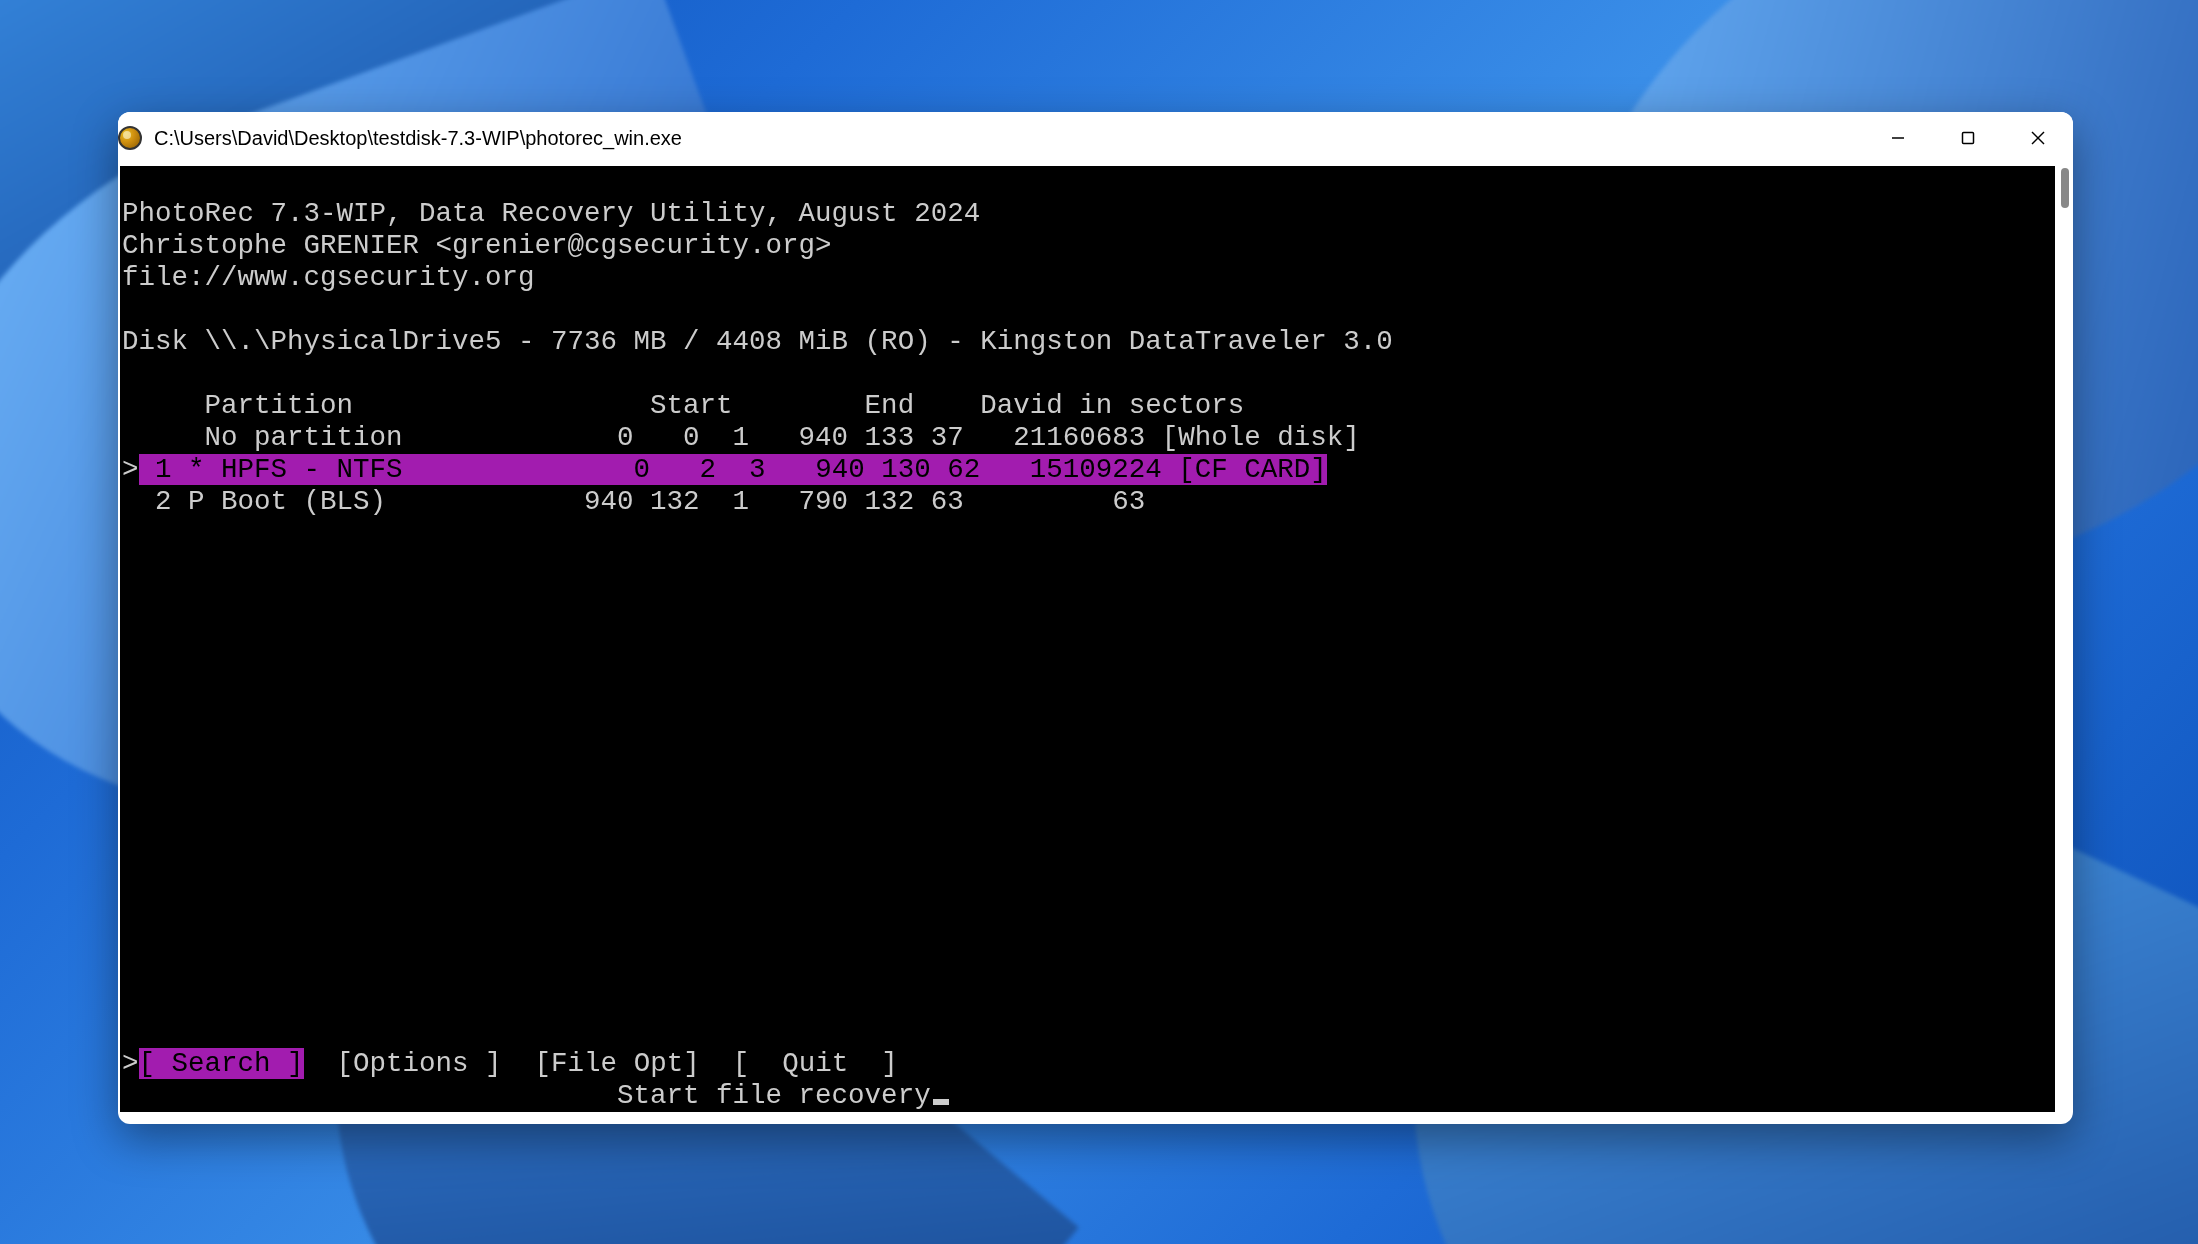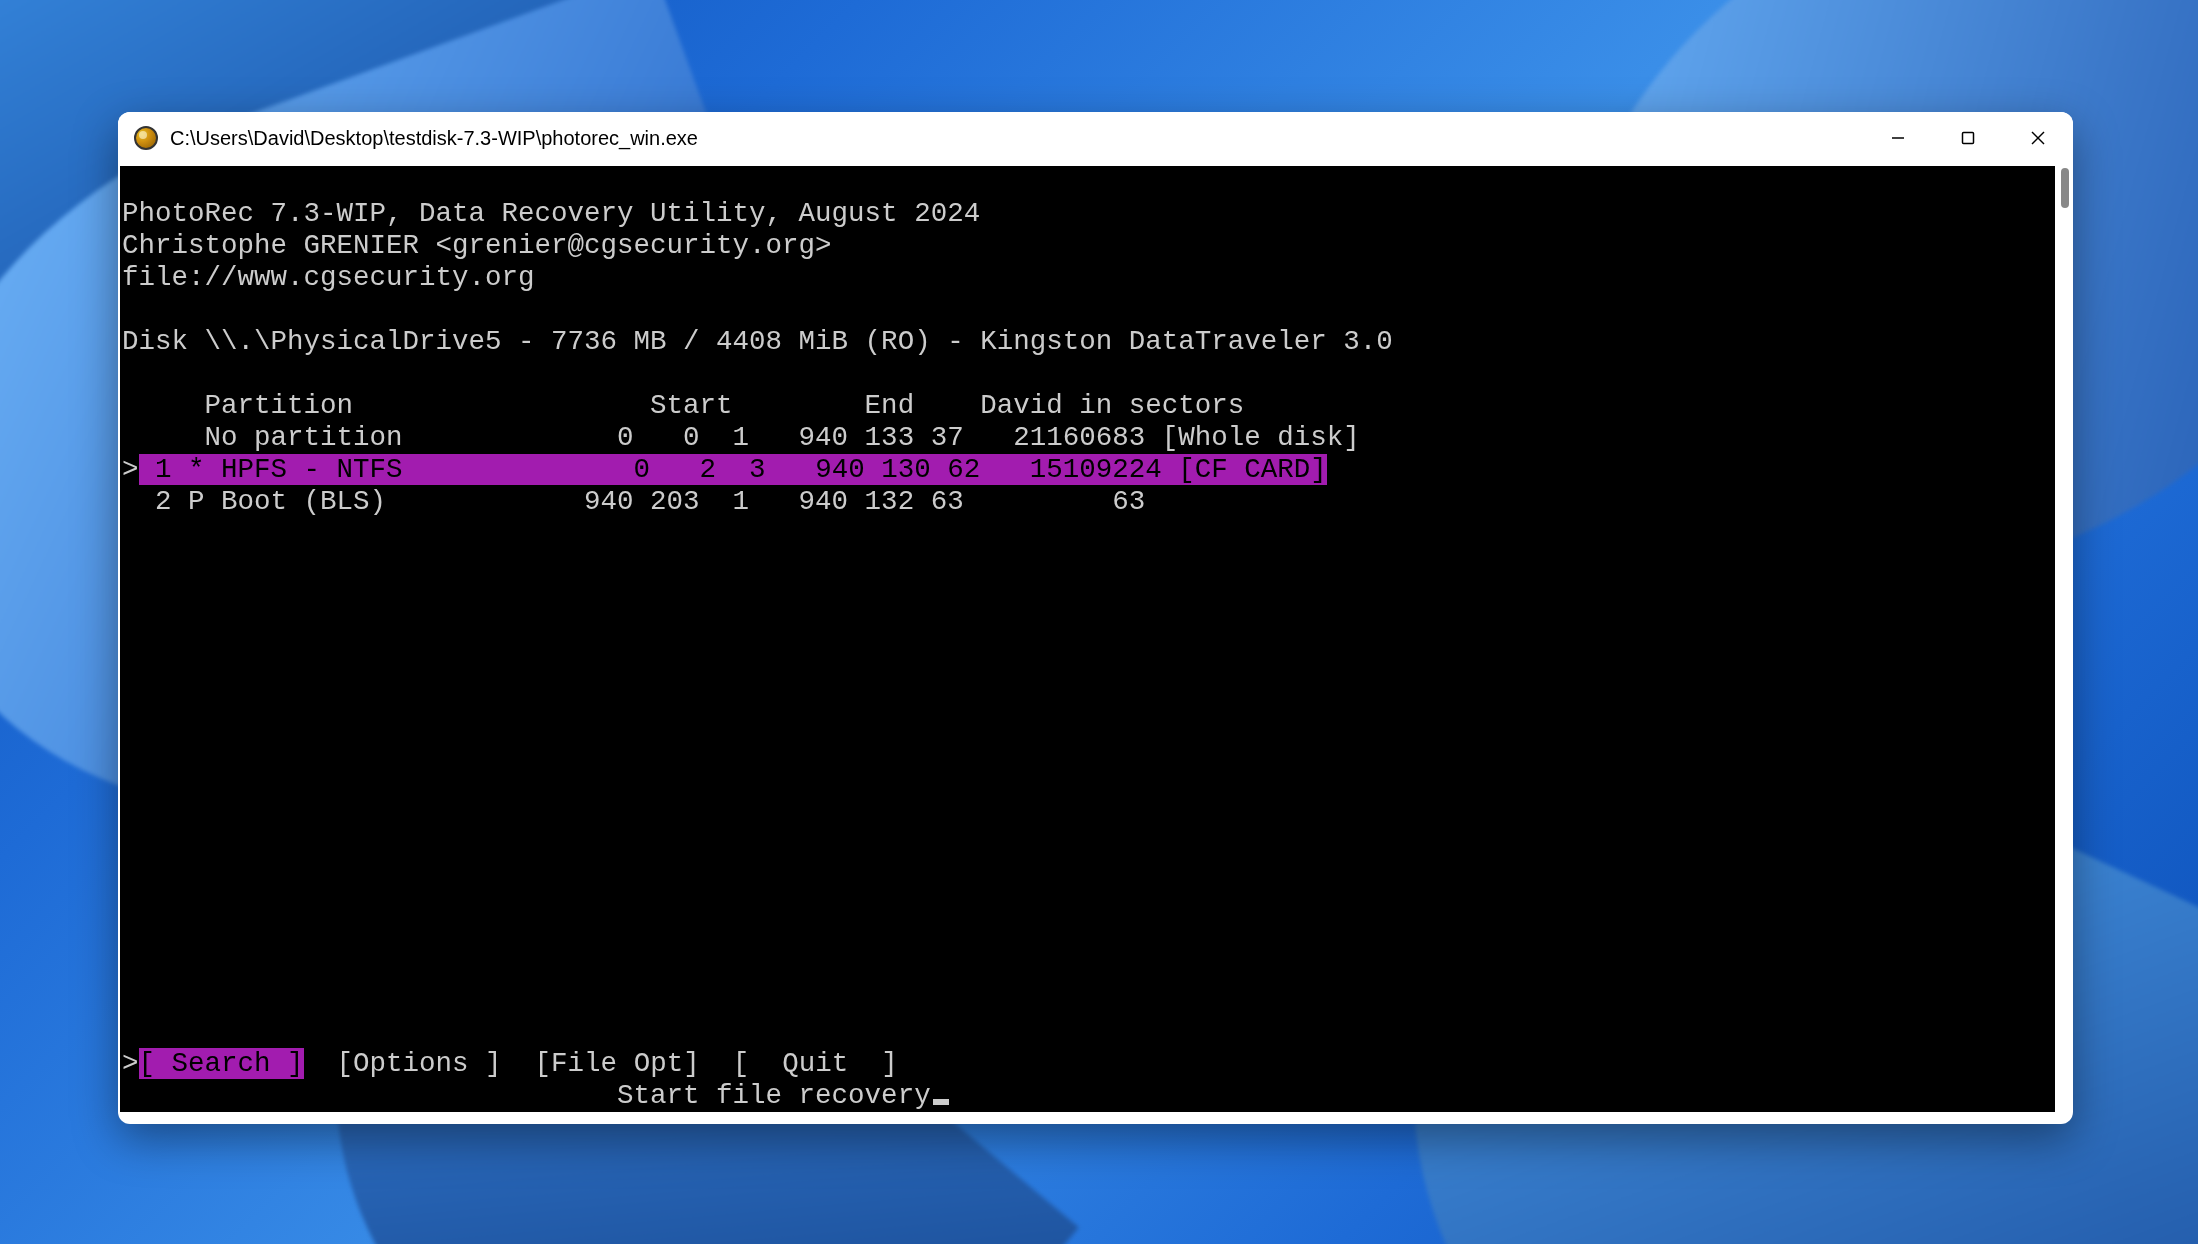--- a/index.html
+++ b/index.html
@@ -42,21 +42,20 @@
       display: flex;
       flex-direction: column;
       overflow: hidden;
     }
     
     .titlebar {
       height: 52px;
       background: #ffffff;
       display: flex;
       align-items: center;
-      padding-left: 16px;
       flex-shrink: 0;
     }
     
     .app-icon {
       width: 24px;
       height: 24px;
       border-radius: 50%;
       background: radial-gradient(circle at 30% 30%, #e8c020, #d09010 40%, #8b5a00);
       border: 2px solid #333;
       margin-right: 12px;
@@ -182,19 +181,19 @@
     <div class="term-content">
 <span>PhotoRec 7.3-WIP, Data Recovery Utility, August 2024</span>
 <span>Christophe GRENIER &lt;grenier@cgsecurity.org&gt;</span>
 <span>file://www.cgsecurity.org</span>
 
 <span>Disk \\.\PhysicalDrive5 - 7736 MB / 4408 MiB (RO) - Kingston DataTraveler 3.0</span>
 
 <span>     Partition                  Start        End    David in sectors</span>
 <span>     No partition             0   0  1   940 133 37   21160683 [Whole disk]</span>
 <span>&gt;</span><span class="inv"> 1 * HPFS - NTFS              0   2  3   940 130 62   15109224 [CF CARD]</span>
-<span>  2 P Boot (BLS)            940 203  1   940 132 63         63</span>
+<span>  2 P Boot (BLS)            940 132  1   790 132 63         63</span>
 </div>
     <div class="term-bottom">
 <span>&gt;</span><span class="inv">[ Search ]</span>  <span>[Options ]</span>  <span>[File Opt]</span>  <span>[  Quit  ]</span>
 <span>                              Start file recovery</span><span class="cursor"></span></div>
   </div>
 </div>
 
 </body></html>

